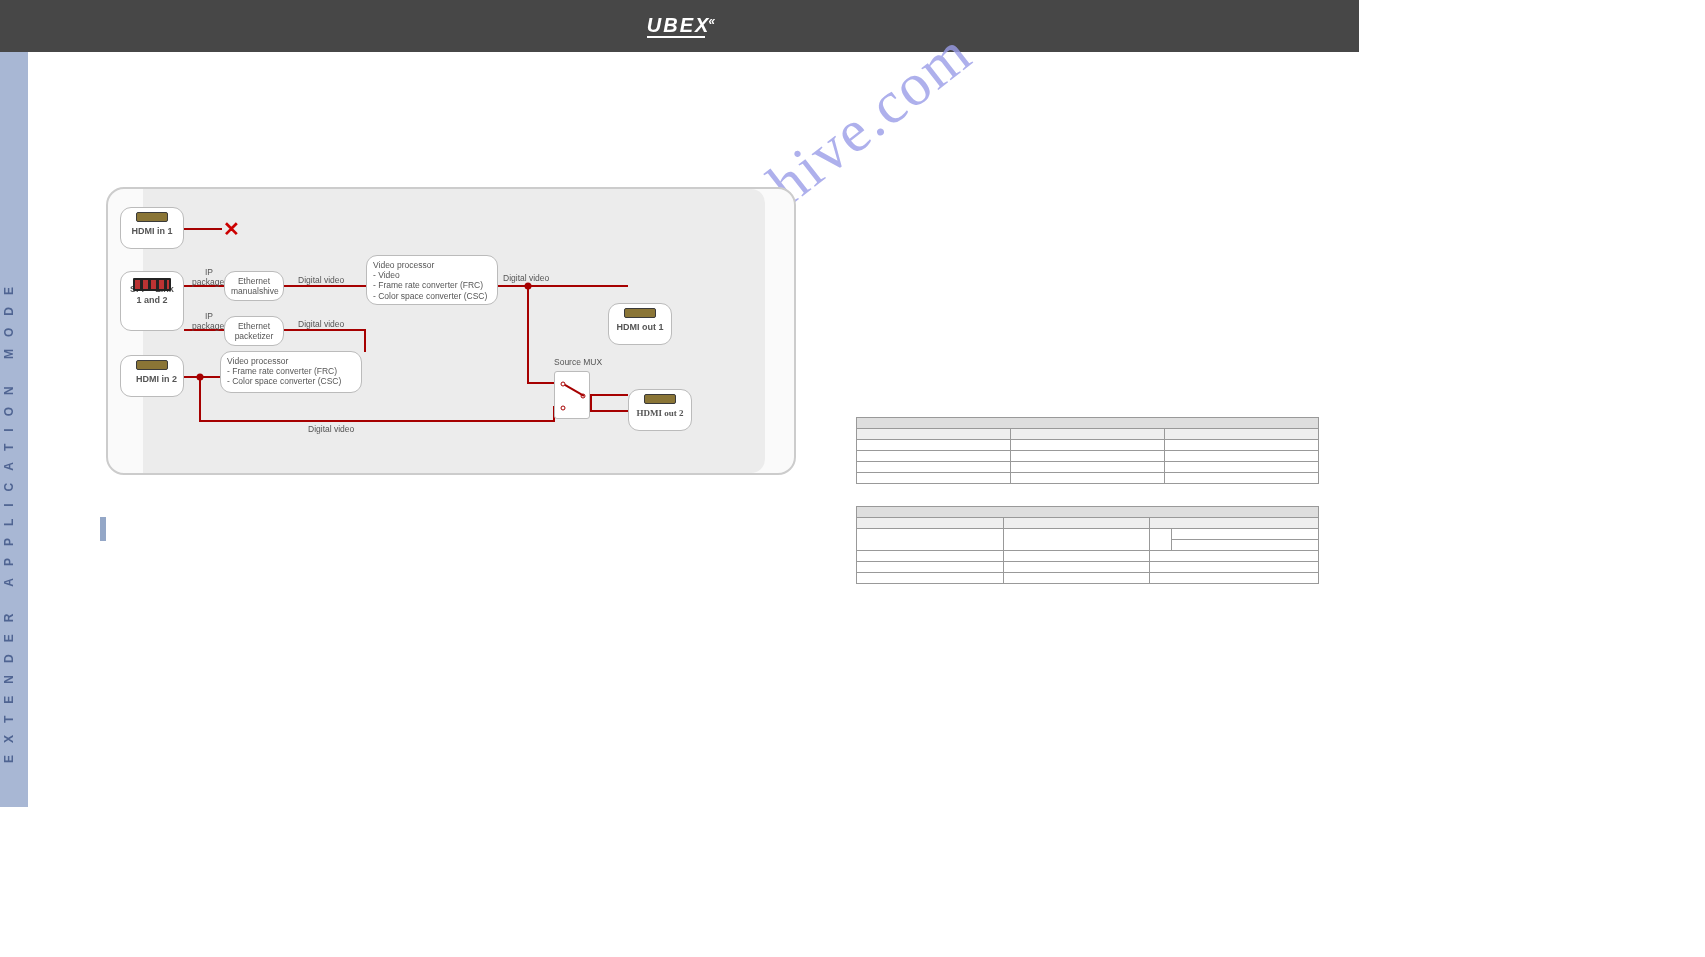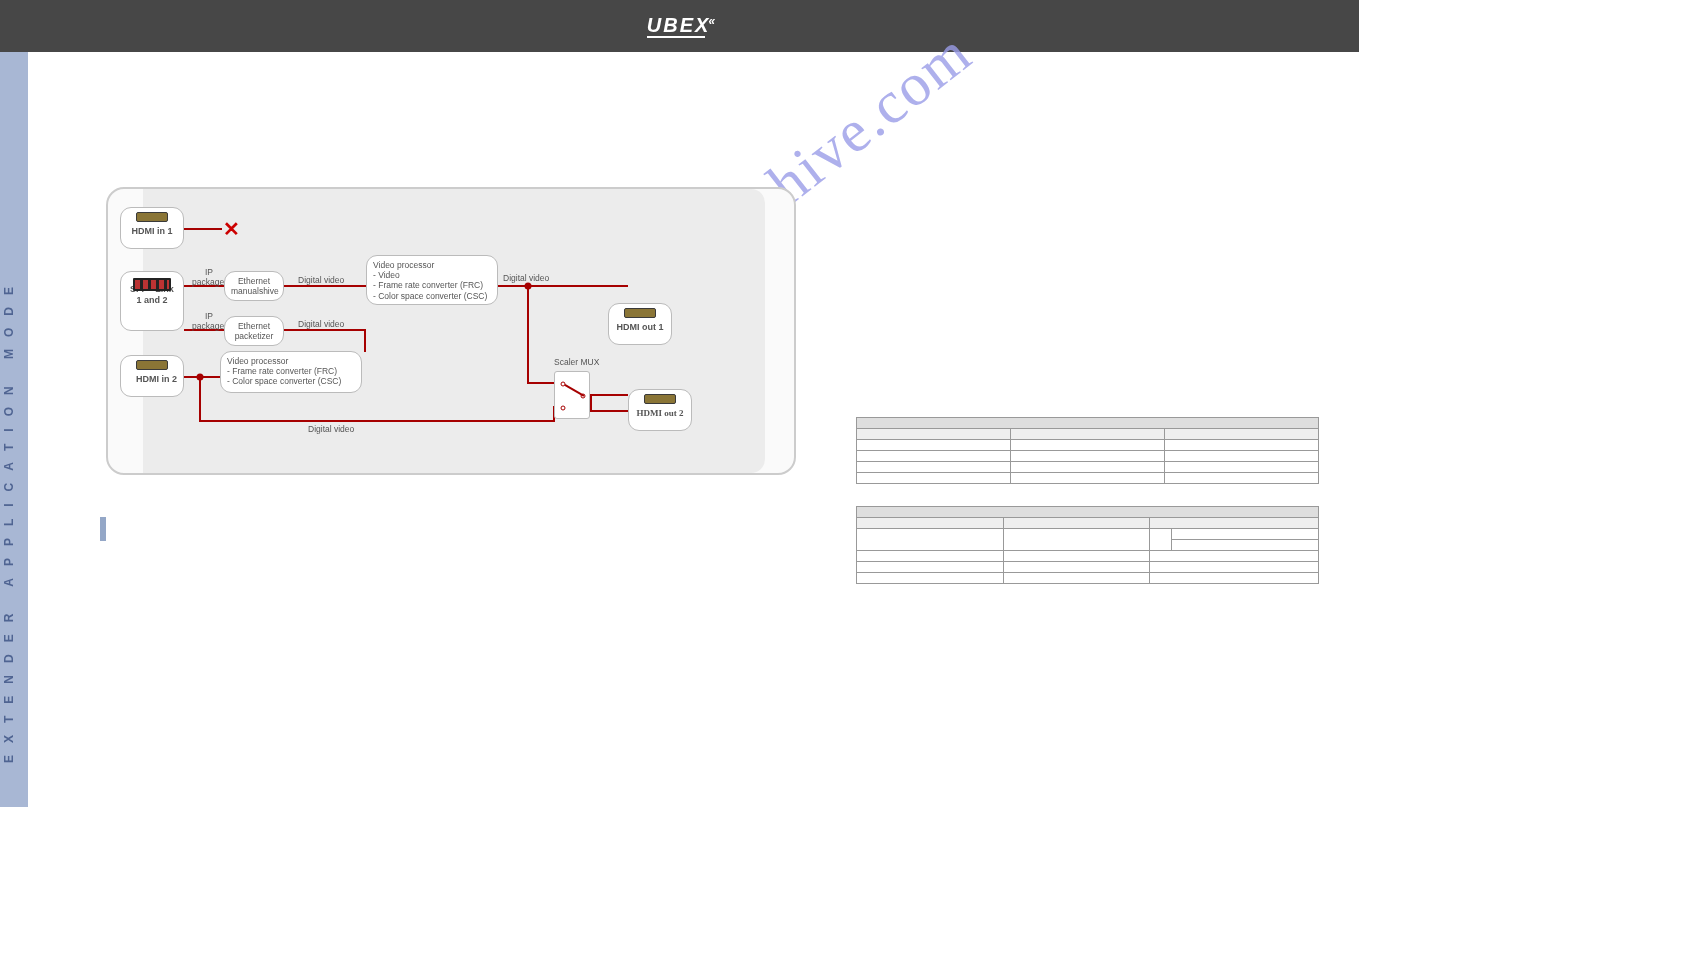--- a/index.html
+++ b/index.html
@@ -147,21 +147,21 @@
         <div class="dg-dot" style="left:92px; top:188px;"></div>
         <div class="dg-line" style="left:91px; top:187px; width:2px; height:45px;"></div>
         <div class="dg-line" style="left:91px; top:231px; width:356px; height:2px;"></div>
         <div class="dg-line" style="left:445px; top:217px; width:2px; height:16px;"></div>
         <div class="dg-text" style="left:200px; top:235px;">Digital video</div>
 
         <div class="dg-line" style="left:482px; top:205px; width:2px; height:16px;"></div>
         <div class="dg-line" style="left:482px; top:205px; width:38px; height:2px;"></div>
         <div class="dg-line" style="left:482px; top:221px; width:38px; height:2px;"></div>
 
-        <div class="dg-text" style="left:446px; top:168px;">Scaler MUX</div>
+        <div class="dg-text" style="left:446px; top:168px;">Source MUX</div>
       </div>
 
       <div class="note">
         <div class="note-bar"></div>
         <div></div>
       </div>
     </div>
 
     <div class="col-right">
 

